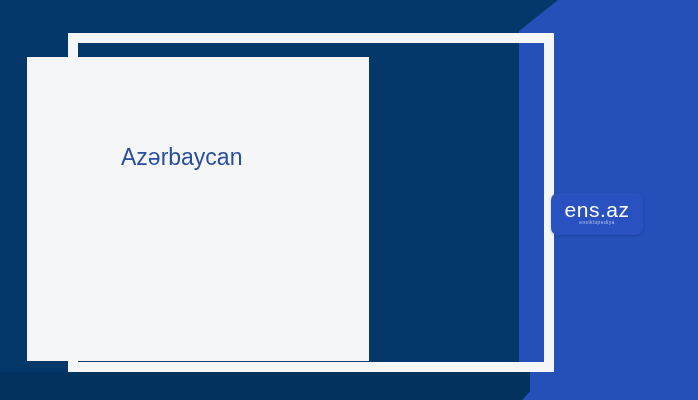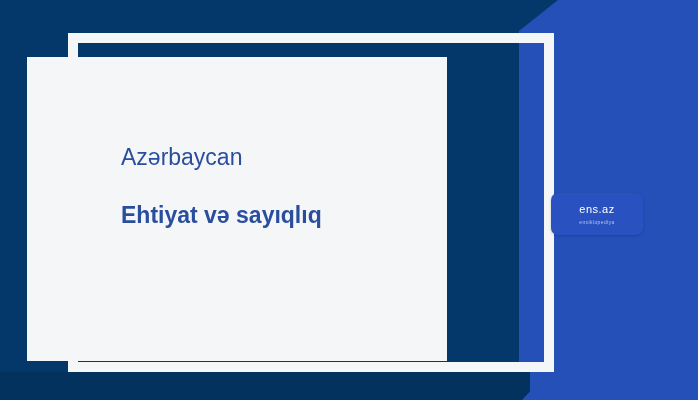--- a/index.html
+++ b/index.html
@@ -52,21 +52,21 @@
     width: 486px; height: 339px;
     border: 10px solid #f4f6f7;
     box-sizing: border-box;
     background: transparent;
   }
 
   
   .card {
     position: absolute;
     left: 27px; top: 57px;
-    width: 420px; height: 304px;
+    width: 342px; height: 304px;
     background: #f5f6f7;
   }
   .card-text {
     position: absolute;
     left: 94px;
     top: 85px;
     width: 320px;
     color: #2a4e9e;
     font-size: 23px;
     line-height: 30px;
@@ -96,21 +96,21 @@
     background: #2a51c0;
     border-radius: 7px;
     display: flex;
     flex-direction: column;
     align-items: center;
     justify-content: center;
     box-shadow: 0 1px 3px rgba(0,0,0,0.18);
   }
   .logo-word {
     color: #ffffff;
-    font-size: 11px;
+    font-size: 21px;
     letter-spacing: 0.5px;
     line-height: 15px;
     font-weight: 400;
   }
   .logo-sub {
     color: #c9d4f2;
     font-size: 5px;
     letter-spacing: 0.4px;
     line-height: 8px;
     margin-top: 1px;
@@ -126,21 +126,20 @@
   <div class="bg-blue-right"></div>
   <div class="bg-bottom-dark"></div>
   <div class="bg-bottom-wedge"></div>
 
   <div class="frame"></div>
 
   <div class="card">
     <div class="card-text">
       <span class="line">Azərbaycan</span>
       <span class="gap"></span>
-      <span class="subtitle">Ehtiyat və sayıqlıq</span>
     </div>
   </div>
 
   <div class="logo-badge">
     <span class="logo-word">ens.az</span>
     <span class="logo-sub">ensiklopediya</span>
   </div>
 
 </div>
 

